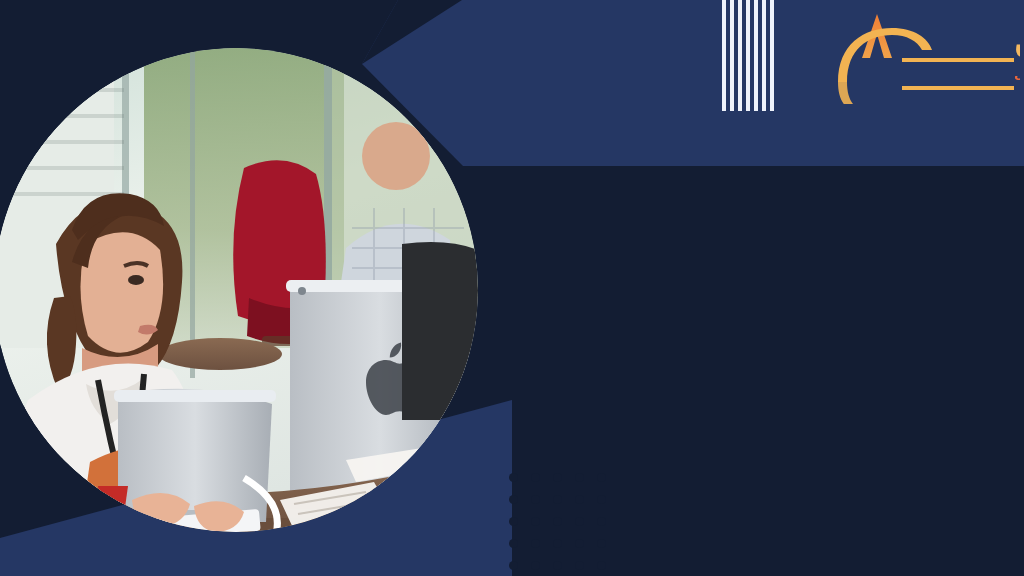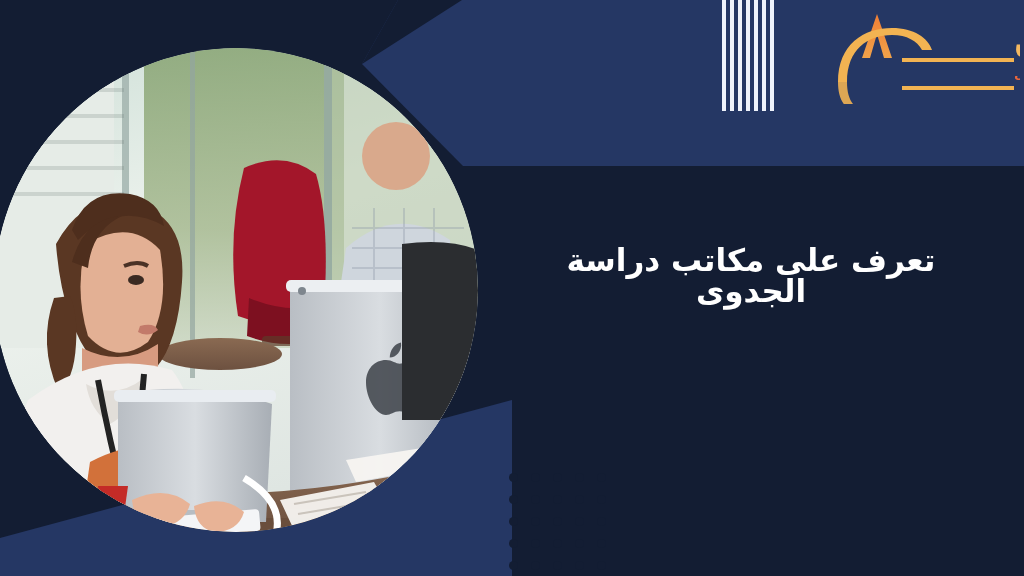--- a/index.html
+++ b/index.html
@@ -267,21 +267,20 @@
 
       <rect x="72" y="54" width="112" height="4" fill="#f2b352"></rect>
 
       <text x="184" y="74" text-anchor="end" font-family="'DejaVu Sans', sans-serif" font-size="13" font-weight="bold" fill="#e8663d" direction="rtl">لخدمات رجال الاعمال</text>
 
       <rect x="72" y="82" width="112" height="4" fill="#f2b352"></rect>
     </svg>
   </div>
 
   <div id="headline">
-    <span class="ln ln1">تعرف على مكاتب دراسة الجدوى</span>
   </div>
 
   <div id="dot-grid">
     <span></span>
     <span></span>
     <span></span>
     <span></span>
     <span></span>
     <span></span>
     <span></span>

